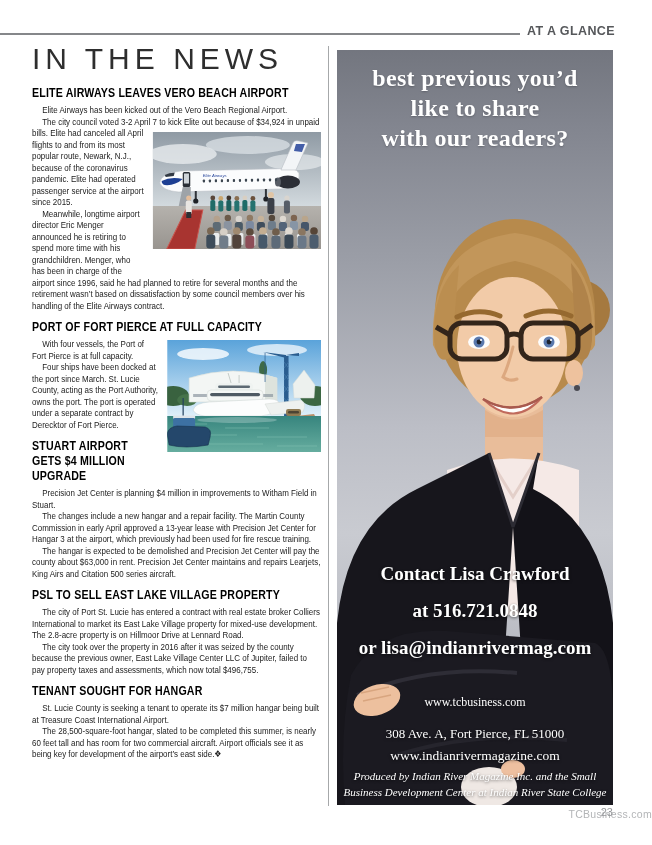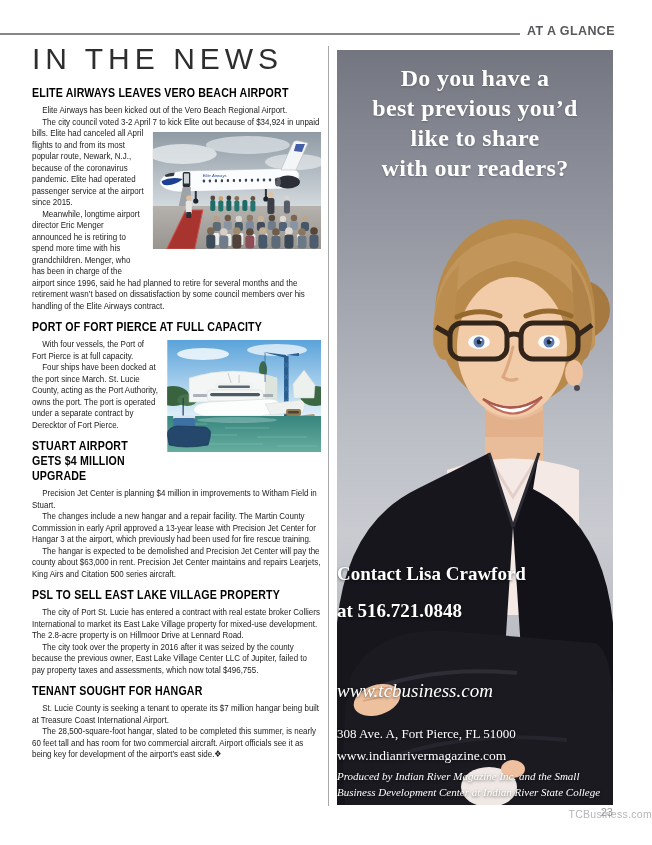--- a/index.html
+++ b/index.html
@@ -46,24 +46,24 @@
     position:absolute; left:337px; top:50px; width:276px; height:755px; overflow:hidden;
     background:linear-gradient(180deg,#73767f 0%, #82858f 10%, #9b9ea7 28%, #bcbec6 50%, #c9cbd1 64%, #b7b9c1 82%, #a9abb3 100%);
   }
   .ad-figure { position:absolute; left:0; bottom:0; width:276px; height:610px; z-index:1; }
   .ad-headline {
     position:absolute; top:13px; left:0; right:0; z-index:2; text-align:center;
     font-family:"Liberation Serif", serif; font-weight:bold; color:#ffffff;
     font-size:24px; line-height:30px; letter-spacing:0.3px;
     text-shadow:0 1px 2px rgba(40,42,50,0.35);
   }
-  .ad-text { position:absolute; left:0; right:0; z-index:2; color:#ffffff;
+  .ad-text { position:absolute; left:0; right:0; z-index:2; text-align:center; color:#ffffff;
     font-family:"Liberation Serif", serif; text-shadow:0 1px 3px rgba(0,0,0,0.6); }
   .ad-contact { top:505px; font-size:19px; line-height:37px; font-weight:bold; }
-  .ad-web1 { top:630px; font-size:19px; font-weight:400;font-style:italic; }
+  .ad-web1 { top:645px; font-size:12px; font-weight:400; }
   .ad-address { top:676px; font-size:13px; font-weight:400; }
   .ad-web2 { top:698px; font-size:13.5px; font-weight:400; }
   .ad-credits { top:719px; font-size:11px; line-height:15.5px; font-style:italic; font-weight:400; }
 
   
   .footer-site {
     position:absolute; left:0; right:0; top:808px; text-align:right;
     font-size:10.5px; color:#b3b5b7; letter-spacing:0.3px;
   }
   .footer-page { position:absolute; right:39px; top:806px; font-size:11px; color:#95979a;margin-left:20px; }
@@ -285,21 +285,20 @@
         <p>The 28,500-square-foot hangar, slated to be completed this summer, is nearly 60 feet tall and has room for two commercial aircraft. Airport officials see it as being key for development of the airport’s east side.❖</p>
       </article>
 
     </div>
   </div>
 
   <div class="col-divider"></div>
 
   <aside class="ad">
     <div class="ad-headline">
-      <div>Do you have a</div>
       <div>best previous you’d</div>
       <div>like to share</div>
       <div>with our readers?</div>
     </div>
 
     <svg class="ad-figure" viewBox="0 0 276 610" preserveAspectRatio="none" aria-hidden="true">
       <circle cx="243" cy="115" r="30" fill="#a5793f"></circle>
       <ellipse cx="178" cy="118" rx="80" ry="94" fill="#b78a4c"></ellipse>
       <path d="M148,200 L206,200 L206,266 L148,266 Z" fill="#e9bd9a"></path>
       <path d="M148,215 Q176,234 206,215 L206,242 L148,242 Z" fill="#dca87f" opacity="0.55"></path>
@@ -339,20 +338,21 @@
       <path d="M60,560 Q140,535 230,545" stroke="#26252d" stroke-width="4" fill="none"></path>
       <ellipse cx="40" cy="505" rx="24" ry="15" fill="#edc09e" transform="rotate(-18 40 505)"></ellipse>
       <path d="M24,498 L52,492 M26,506 L54,500" stroke="#d8a57f" stroke-width="1.5"></path>
       <ellipse cx="152" cy="592" rx="28" ry="20" fill="#efe8e4"></ellipse>
       <ellipse cx="176" cy="574" rx="12" ry="9" fill="#eec0a0"></ellipse>
     </svg>
 
     <div class="ad-text ad-contact">
       <div>Contact Lisa Crawford</div>
       <div>at 516.721.0848</div>
+      <div>or lisa@indianrivermag.com</div>
     </div>
     <div class="ad-text ad-web1">www.tcbusiness.com</div>
     <div class="ad-text ad-address">308 Ave. A, Fort Pierce, FL 51000</div>
     <div class="ad-text ad-web2">www.indianrivermagazine.com</div>
     <div class="ad-text ad-credits">
       <div>Produced by Indian River Magazine Inc. and the Small</div>
       <div>Business Development Center at Indian River State College</div>
     </div>
   </aside>
 

